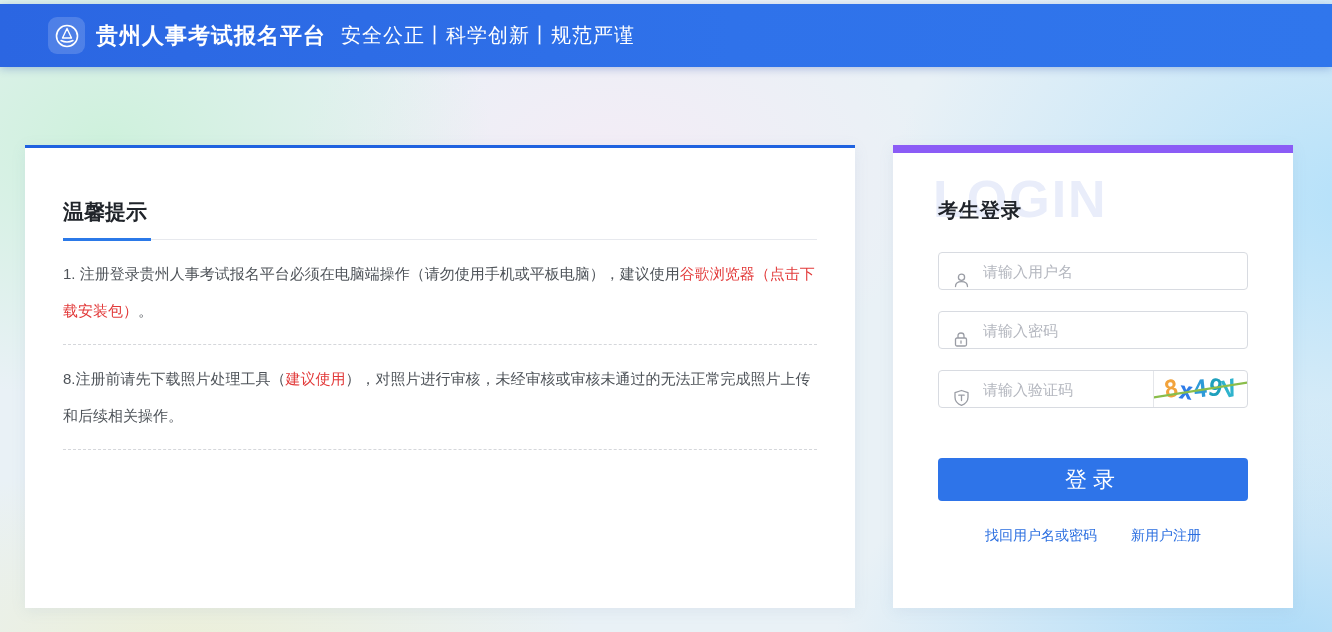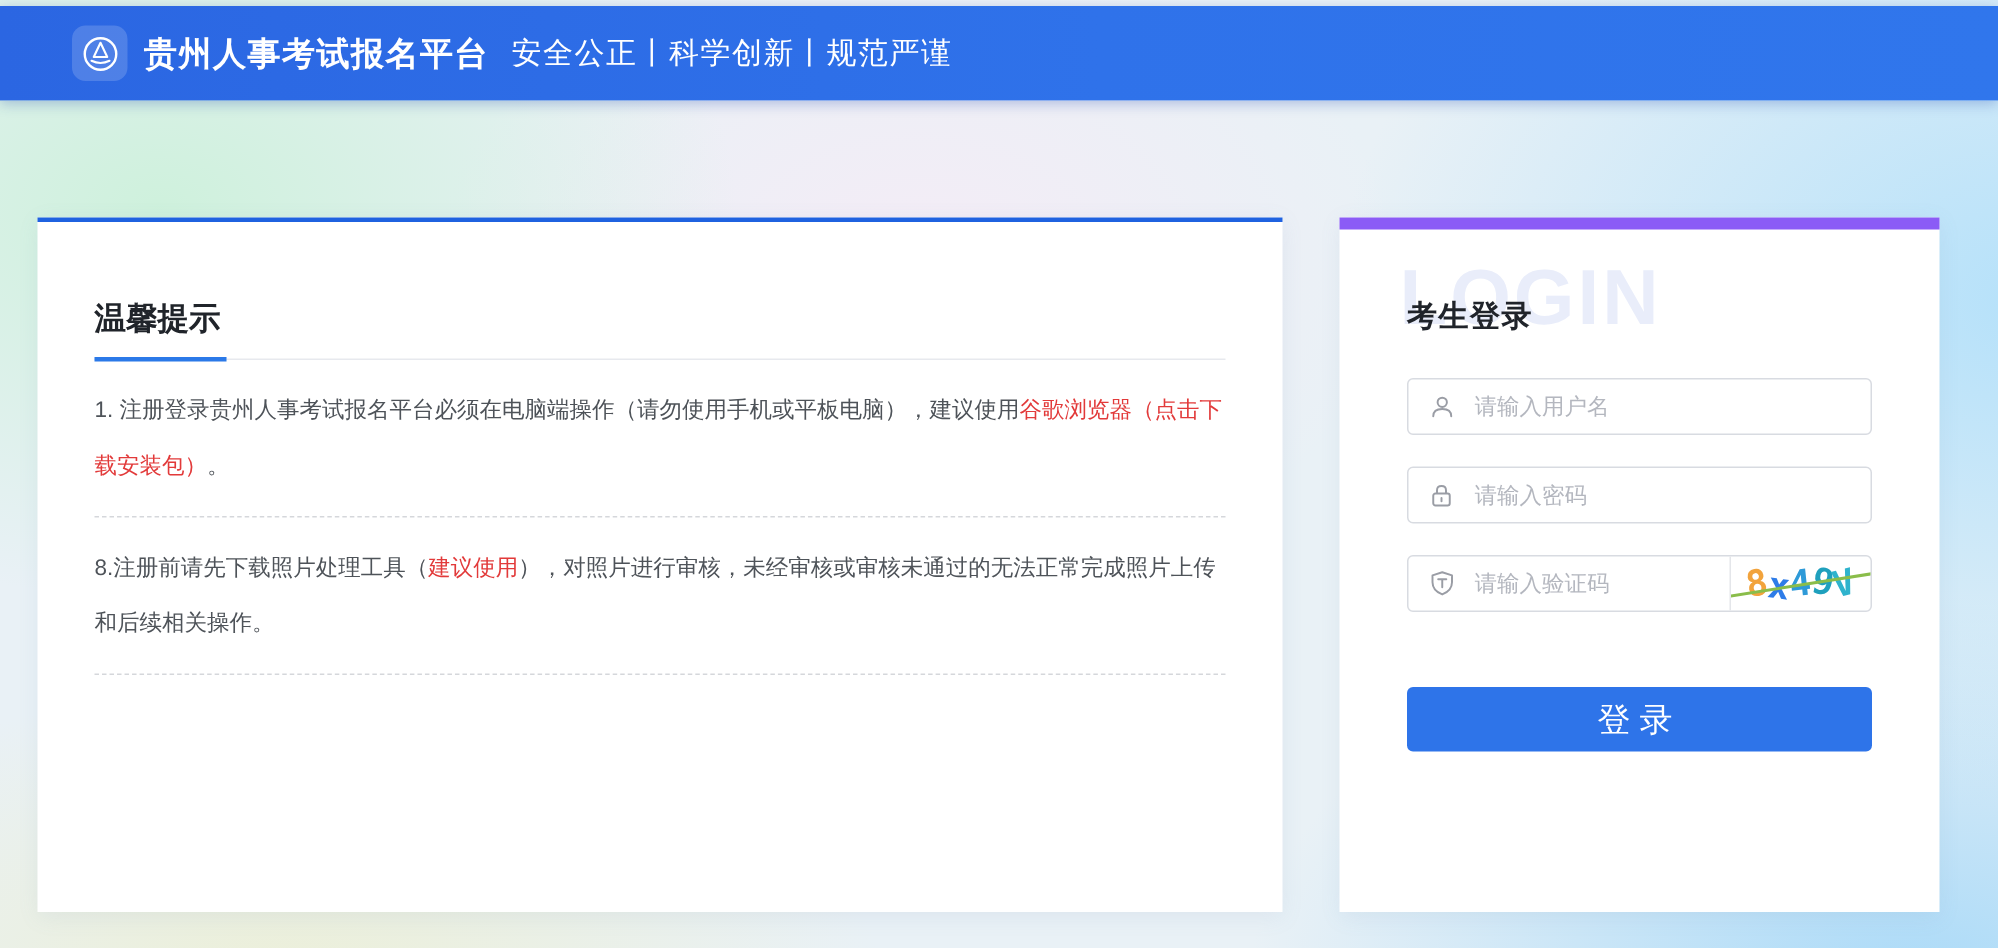--- a/index.html
+++ b/index.html
@@ -56,21 +56,21 @@
     position:absolute; left:0; bottom:-2px; width:88px; height:3px;
     background:#2b79e8; z-index:2;
   }
   .tip-text { margin-top:15px; font-size:15px; line-height:37px; color:#4e5359; }
   .tip-link { color:#e23a3a; cursor:pointer; }
   .dashed-divider { border:none; border-top:1px dashed #d5d7db; margin-top:15px; }
   
   .login-inner { position:relative; padding:0 45px; }
   .login-heading { margin-top:44px; font-size:20px; font-weight:700; color:#20242a; position:relative; z-index:1; letter-spacing:1px; }
   .input-row {
-    display:flex; align-items:center; height:38px; margin-top:21px;
+    display:flex; align-items:flex-end; height:38px; margin-top:21px;
     border:1px solid #d8dbe1; border-radius:4px; background:#fff;
   }
   .input-row.first { margin-top:28px; }
   .icon-cell { width:44px; display:flex; align-items:center; justify-content:center; flex:none; }
   .input-row input {
     border:none; outline:none; flex:1; min-width:0; height:100%;
     font-size:15px; color:#333; background:transparent;
     font-family:"Liberation Sans","DejaVu Sans",sans-serif;
   }
   .input-row input::placeholder { color:#b4b7bf; }
@@ -172,14 +172,18 @@
         <span class="captcha-char" style="color: rgb(46, 124, 232);">x</span>
         <span class="captcha-char" style="color: rgb(46, 154, 216);">4</span>
         <span class="captcha-char" style="color: rgb(31, 160, 189);">9</span>
         <span class="captcha-char" style="color: rgb(47, 179, 205);">V</span>
         <span class="captcha-line"></span>
       </span>
     </div>
 
     <button class="login-btn">登录</button>
 
+    <div class="login-links">
+      <a>找回用户名或密码</a>
+      <a>新用户注册</a>
+    </div>
   </div>
 </div>
 
 </body></html>

